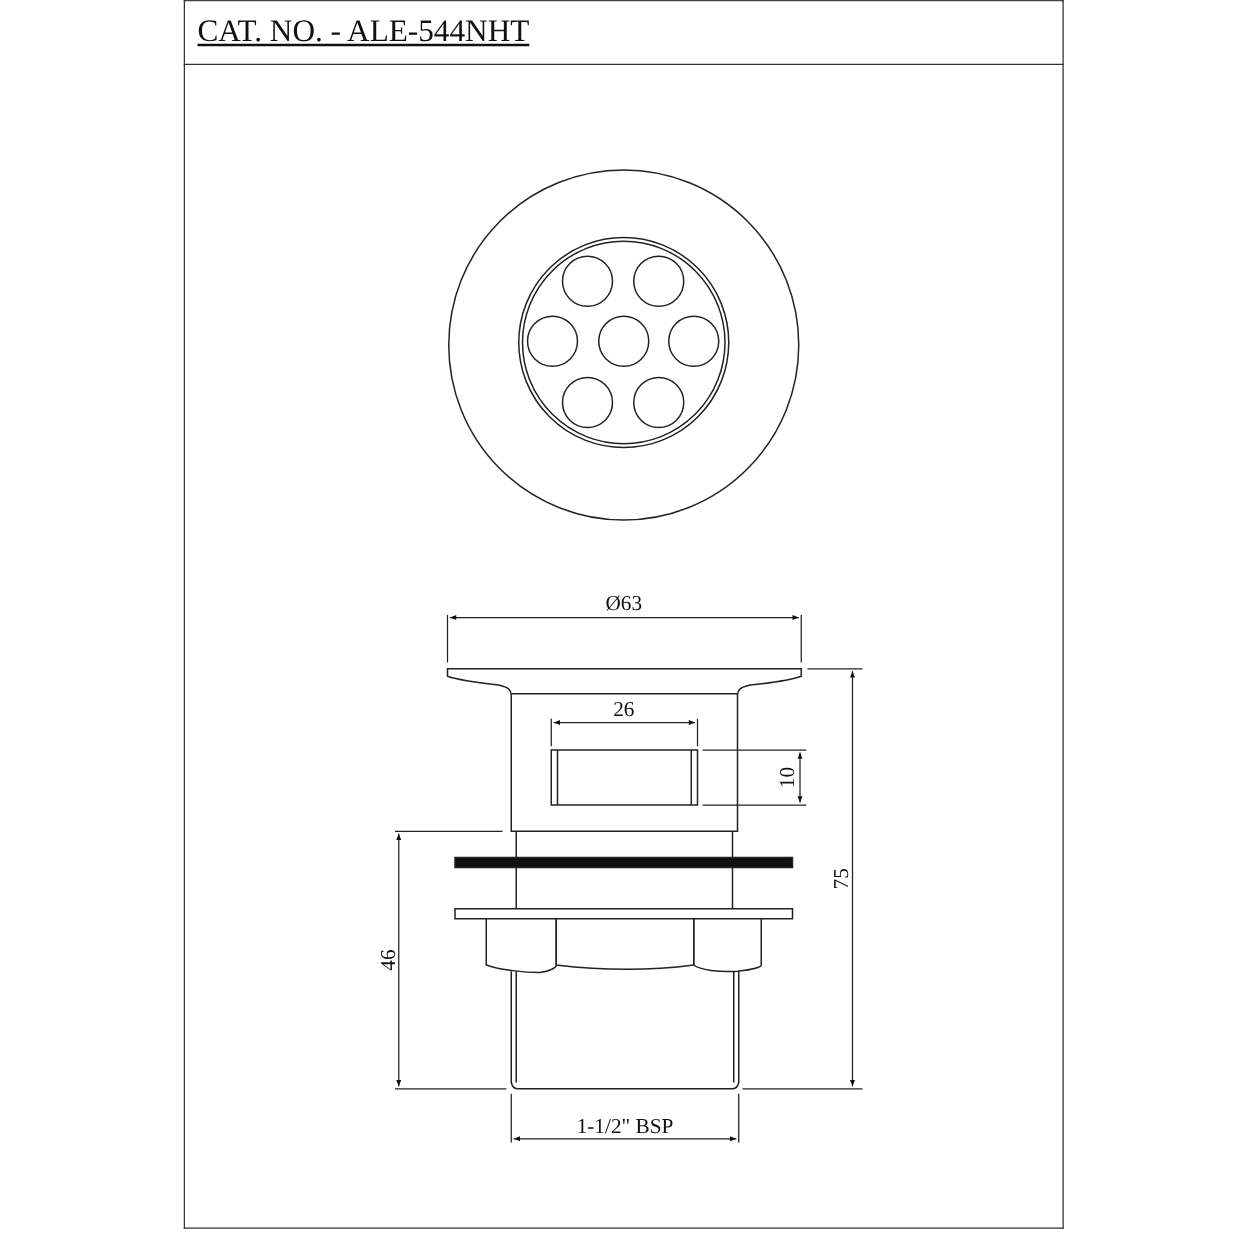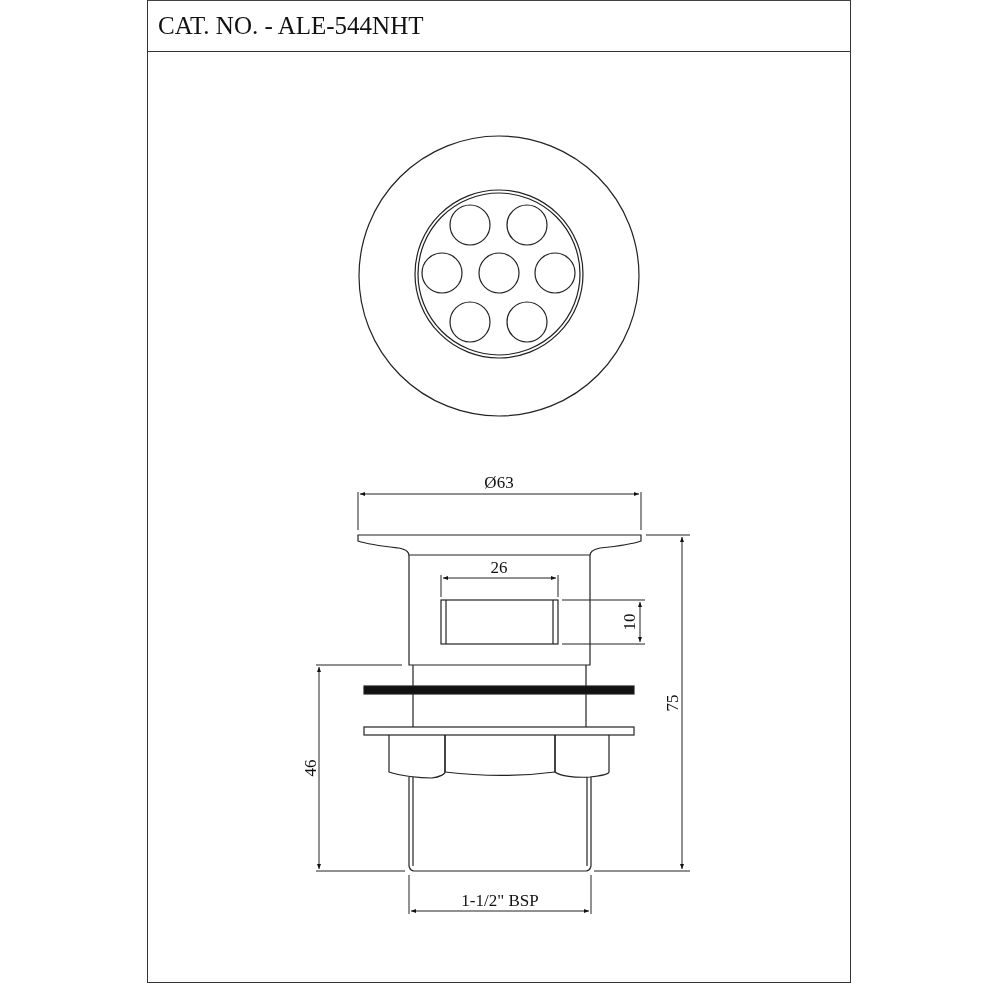--- a/index.html
+++ b/index.html
@@ -1,19 +1,19 @@
 <!DOCTYPE html>
 <html><head>
 <meta charset="utf-8">
 <style>
   html,body{margin:0;padding:0;background:#fff;}
   body{width:1000px;height:1000px;position:relative;overflow:hidden;font-family:"Liberation Serif","DejaVu Serif",serif;}
   .frame{position:absolute;left:147px;top:0;width:704px;height:983px;border:1px solid #333;border-top:1px solid #444;box-sizing:border-box;}
   .title-box{position:absolute;left:147px;top:0;width:704px;height:52px;border-bottom:1px solid #333;box-sizing:border-box;}
-  .title{position:absolute;left:158px;top:12px;font-size:25px;color:#111;letter-spacing:0px;}
+  .title{position:absolute;left:158px;top:12px;font-size:25px;color:#111;letter-spacing:0px;text-decoration:underline;}
   svg{position:absolute;left:0;top:0;}
   .dim{font-family:"Liberation Serif","DejaVu Serif",serif;font-size:17px;fill:#111;}
 </style>
 </head>
 <body>
 
 <div class="frame"></div>
 <div class="title-box"></div>
 <div class="title">CAT. NO. - ALE-544NHT</div>
 

